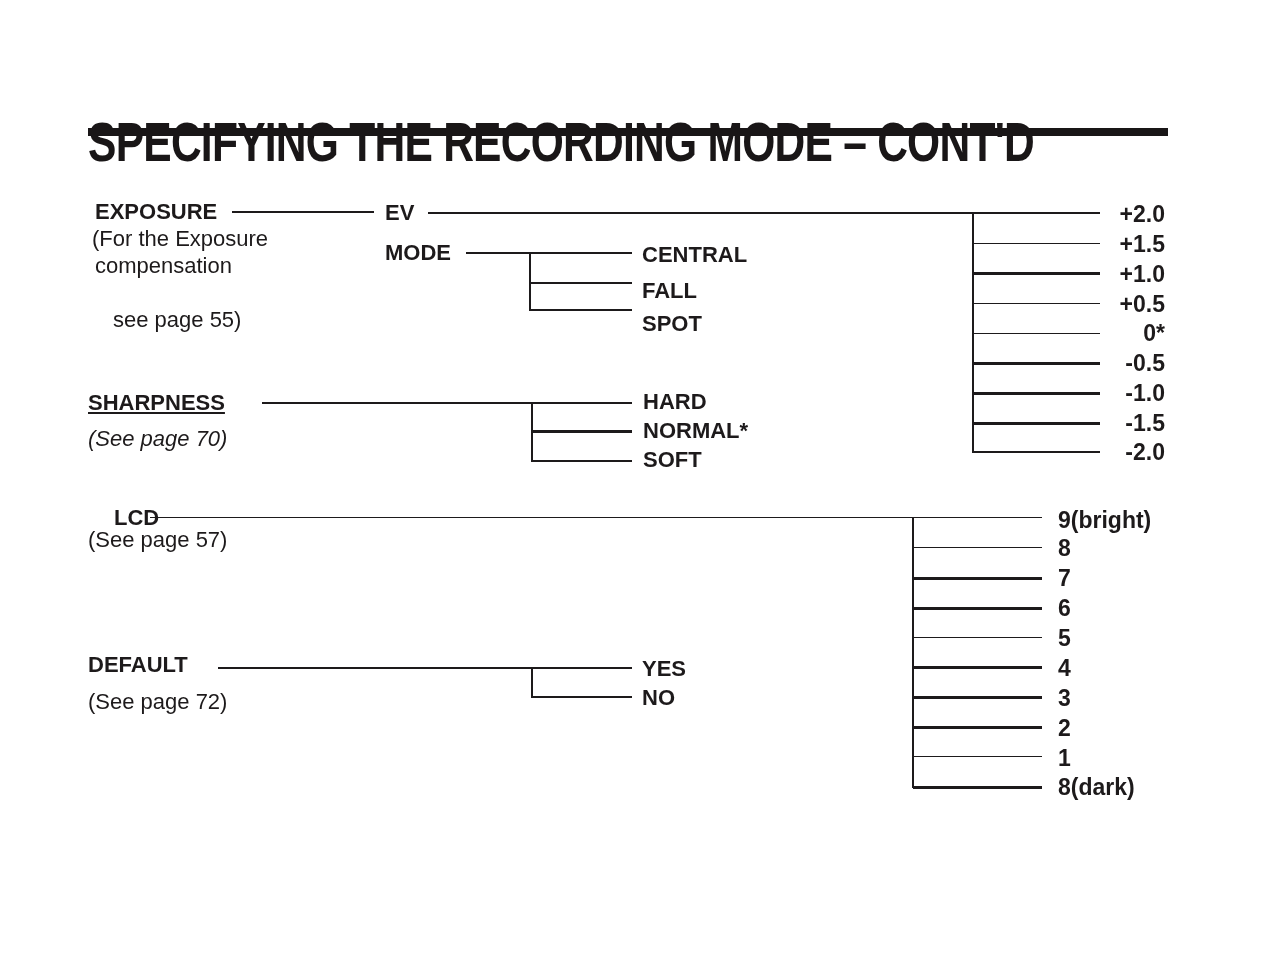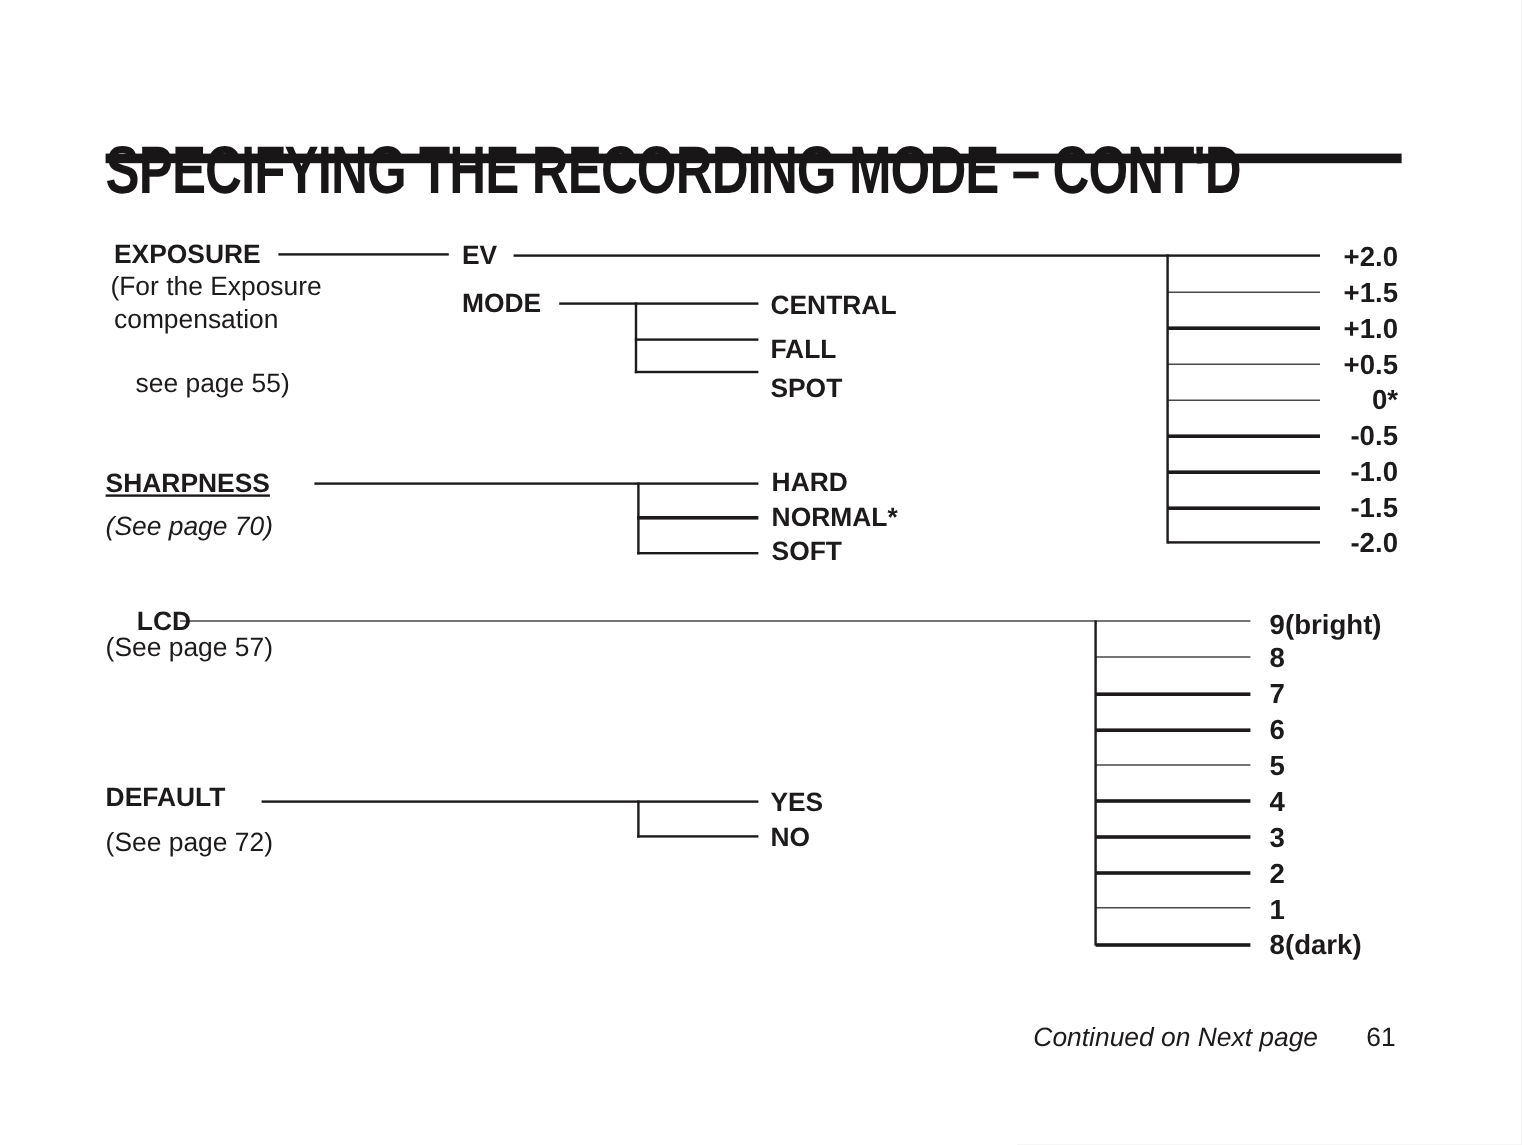--- a/index.html
+++ b/index.html
@@ -136,18 +136,14 @@
 
     <div class="lbl" style="left:642px;top:657px;">YES</div>
     <div class="lbl" style="left:642px;top:686px;">NO</div>
 
     <div class="h" style="left:218px;top:667px;width:414px;"></div>
     <div class="v" style="left:531px;top:667px;height:31px;"></div>
     <div class="h" style="left:531px;top:696px;width:101px;"></div>
 
   </div>
 
-  <div class="footer">
-    <span class="cont">Continued on Next page</span>
-    <span class="pno">61</span>
-  </div>
 
 </div>
 
 </body></html>

